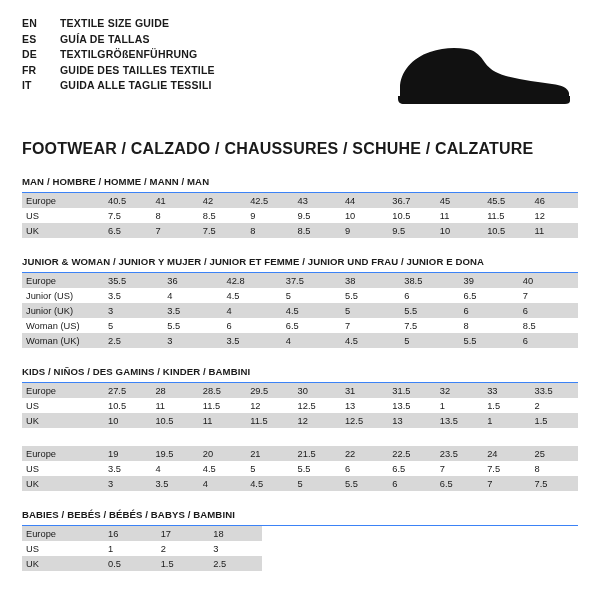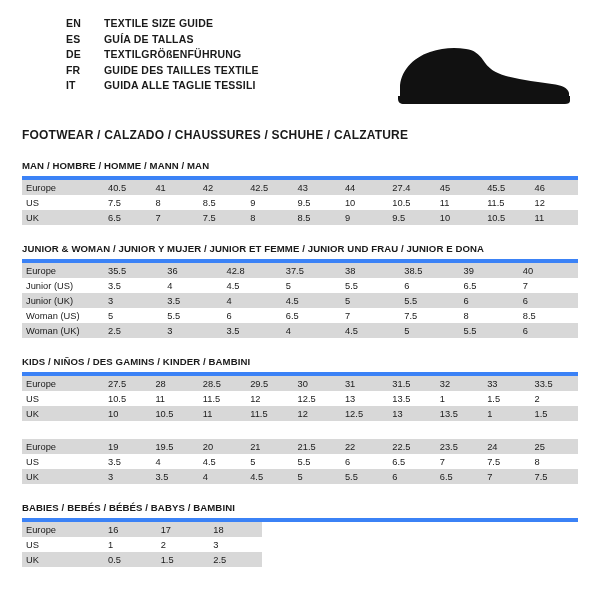--- a/index.html
+++ b/index.html
@@ -22,21 +22,20 @@
     padding: 16px 22px 0 22px;
   }
 
   
   .header {
     position: relative;
     height: 96px;
   }
   .lang-table {
     border-collapse: collapse;
-    margin-left: 44px;
   }
   .lang-row td {
     font-size: 10.5px;
     line-height: 15.5px;
     padding: 0;
     vertical-align: top;
     white-space: nowrap;
   }
   .lang-code {
     width: 38px;
@@ -51,36 +50,36 @@
   
   .shoe {
     position: absolute;
     right: 6px;
     top: 16px;
     width: 190px;
     height: 78px;
   }
 
   .section-title {
-    font-size: 12px;
+    font-size: 16px;
     font-weight: bold;
     letter-spacing: 0.2px;
-    margin-top: 16px;
+    margin-top: 28px;
   }
 
   
   .block {
     margin-top: 18px;
   }
   .block-heading {
     font-size: 9.6px;
     font-weight: bold;
     letter-spacing: 0.1px;
     padding-bottom: 5px;
-    border-bottom: 4px solid #3b82f6;
+    border-bottom: 1px solid #3b82f6;
     margin-bottom: 0;
   }
   table.sizes {
     border-collapse: collapse;
     width: 100%;
     table-layout: fixed;
   }
   table.sizes td {
     font-size: 9.3px;
     height: 15px;
@@ -148,21 +147,21 @@
     <table class="sizes">
       <tbody>
         <tr class="shaded">
           <td class="label">Europe</td>
           <td>40.5</td>
           <td>41</td>
           <td>42</td>
           <td>42.5</td>
           <td>43</td>
           <td>44</td>
-          <td>27.4</td>
+          <td>36.7</td>
           <td>45</td>
           <td>45.5</td>
           <td>46</td>
         </tr>
         <tr>
           <td class="label">US</td>
           <td>7.5</td>
           <td>8</td>
           <td>8.5</td>
           <td>9</td>

